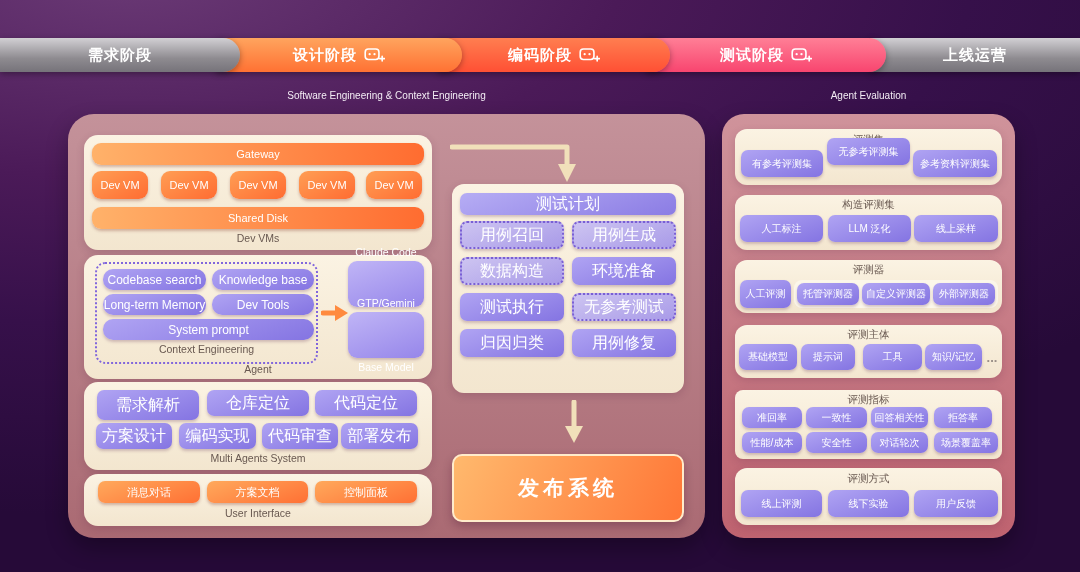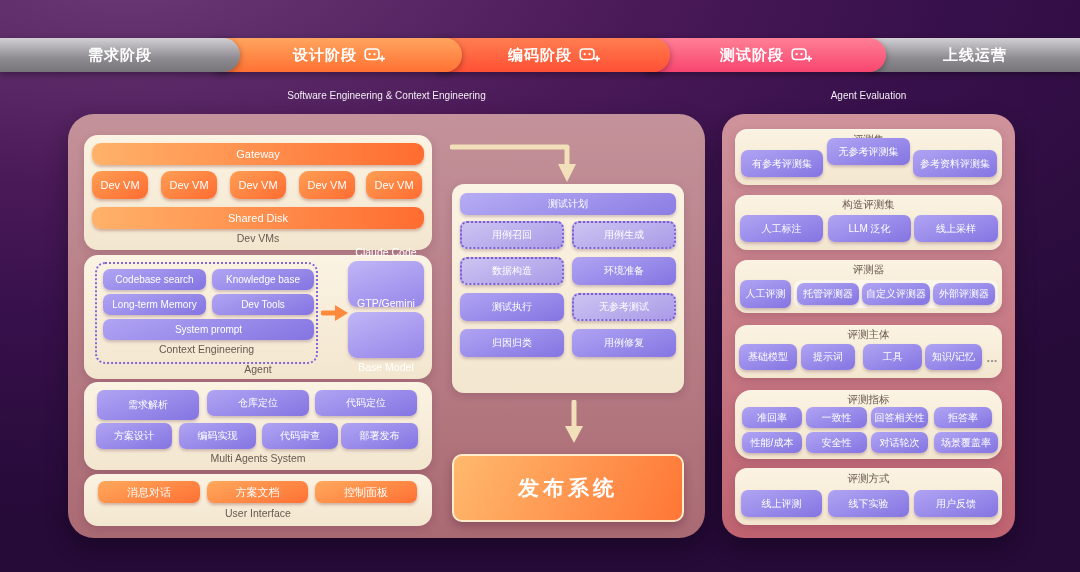--- a/index.html
+++ b/index.html
@@ -24,22 +24,22 @@
     box-shadow: 0 10px 22px rgba(0,0,0,.30); }
   .outer-left  { left: 68px;  width: 637px; background: linear-gradient(180deg,#c4929a 0%,#aa6a73 100%); }
   .outer-right { left: 722px; width: 293px; background: linear-gradient(180deg,#cf939b 0%,#bf6370 100%); border-radius: 22px; }
 
   .crm { position: absolute; background: linear-gradient(180deg,#fbf3e3 0%,#f3e6cf 100%);
     border-radius: 14px; box-shadow: 0 3px 8px rgba(80,30,60,.18); }
   .cap { position: absolute; width: 100%; text-align: center; font-size: 10.5px; color: #685850; }
 
   .pp { position: absolute; display: flex; align-items: center; justify-content: center;
     background: linear-gradient(160deg,#b0a4f3 0%,#8474e2 100%); border-radius: 7px;
-    color: #fff; font-size: 10px; box-shadow: 0 2px 3px rgba(90,40,80,.25); }
-  .pp.en { font-size: 10px; }
+    color: #fff; font-size: 16px; box-shadow: 0 2px 3px rgba(90,40,80,.25); }
+  .pp.en { font-size: 12px; border-radius: 10px; }
   .pp.dash { background: linear-gradient(160deg,#cdc4f1 0%,#a99be8 100%); border: 2px dotted #7a5fd4; }
   .pp.two { flex-direction: column; line-height: 1.55; font-size: 10.5px;
     background: linear-gradient(160deg,#c0b5f6 0%,#9686ea 100%); border-radius: 9px; gap: 48px; }
   .pp.bar { background: linear-gradient(160deg,#b6adf4 0%,#8b7ce4 100%); }
   .pp.sm { font-size: 10px; }
 
   .op { position: absolute; display: flex; align-items: center; justify-content: center;
     background: linear-gradient(160deg,#ffa95c 0%,#ff7034 100%); border-radius: 7px;
     color: #fff; font-size: 11px; box-shadow: 0 2px 3px rgba(120,40,30,.30); }
   .op.wide { background: linear-gradient(95deg,#ffb26a 0%,#ff6c30 100%); border-radius: 9px; }
@@ -211,21 +211,21 @@
 
     <div class="crm" style="left:13px;top:211px;width:267px;height:53px;border-radius:12px">
       <div class="cap" style="top:3px">评测主体</div>
       <div class="pp sm" style="left:4px;top:19px;width:58px;height:26px">基础模型</div>
       <div class="pp sm" style="left:66px;top:19px;width:54px;height:26px">提示词</div>
       <div class="pp sm" style="left:128px;top:19px;width:59px;height:26px">工具</div>
       <div class="pp sm" style="left:190px;top:19px;width:57px;height:26px">知识/记忆</div>
       <div class="dots" style="left:249px;top:19px;width:16px;height:26px">...</div>
     </div>
 
-    <div class="crm" style="left:13px;top:276px;width:267px;height:69px;border-radius:16px">
+    <div class="crm" style="left:13px;top:276px;width:267px;height:69px;border-radius:8px">
       <div class="cap" style="top:3px">评测指标</div>
       <div class="pp sm" style="left:7px;top:17px;width:60px;height:21px">准回率</div>
       <div class="pp sm" style="left:71px;top:17px;width:61px;height:21px">一致性</div>
       <div class="pp sm" style="left:136px;top:17px;width:57px;height:21px">回答相关性</div>
       <div class="pp sm" style="left:199px;top:17px;width:58px;height:21px">拒答率</div>
       <div class="pp sm" style="left:7px;top:42px;width:60px;height:21px">性能/成本</div>
       <div class="pp sm" style="left:71px;top:42px;width:61px;height:21px">安全性</div>
       <div class="pp sm" style="left:136px;top:42px;width:57px;height:21px">对话轮次</div>
       <div class="pp sm" style="left:199px;top:42px;width:64px;height:21px">场景覆盖率</div>
     </div>

